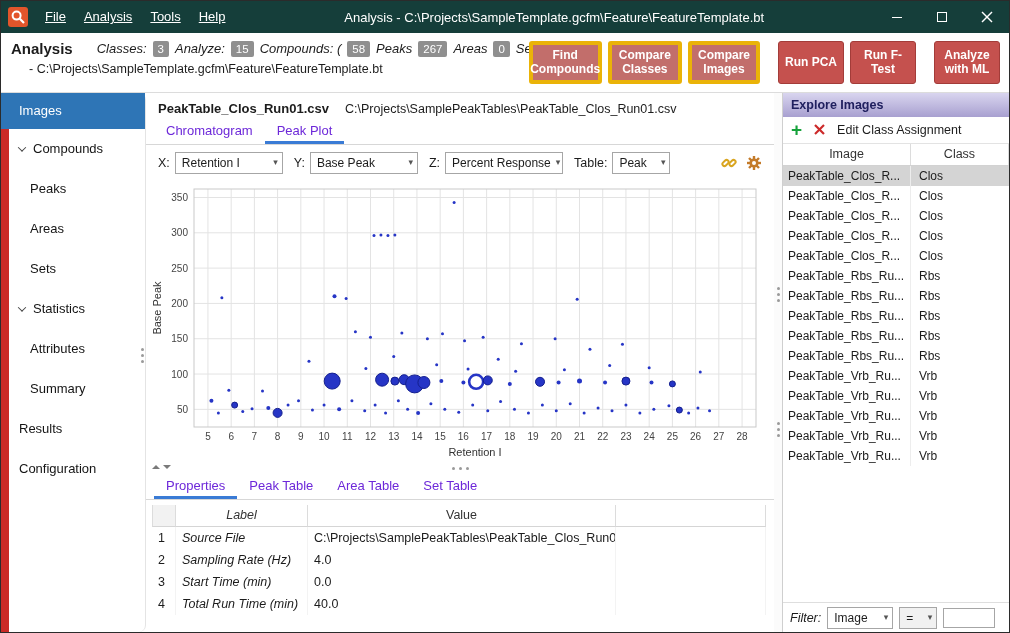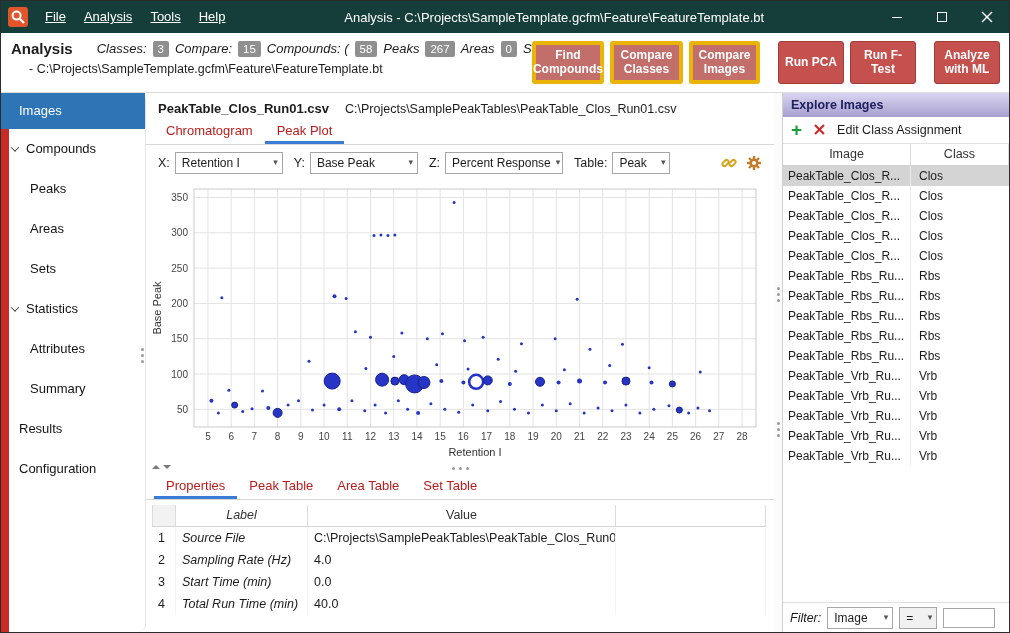--- a/index.html
+++ b/index.html
@@ -32,33 +32,33 @@
   .hbtn.gap{margin-left:12px;}
 
   
   .bodyrow{flex:1;display:flex;min-height:0;}
 
   
   .sidebar{flex:0 0 145px;position:relative;background:#fff;border-right:1px solid #e4e4e4;border-radius:7px;}
   .red-strip{position:absolute;left:0;top:0;bottom:0;width:8px;background:#ca2b27;z-index:1;}
   .side-item{height:40px;display:flex;align-items:center;padding-left:18px;font-size:13px;color:#141414;cursor:default;}
   .side-item.lvl1{padding-left:29px;}
-  .side-item.haschev{padding-left:11px;}
+  .side-item.haschev{padding-left:18px;}
   .side-item.selected{height:36px;background:#2e75b6;color:#fff;position:relative;z-index:2;}
   .s-chev{display:inline-block;width:6px;height:6px;border-right:1.6px solid #444;border-bottom:1.6px solid #444;transform:rotate(45deg) translate(-1px,-1px);margin-right:8px;}
   .sidebar-handle{position:absolute;right:1px;top:255px;display:flex;flex-direction:column;gap:3px;z-index:2;}
   .sidebar-handle i,.vdots i{width:3px;height:3px;border-radius:50%;background:#9a9a9a;display:block;}
 
   
   .main{flex:1;display:flex;flex-direction:column;background:#fff;min-width:0;}
   .file-row{flex:0 0 26px;display:flex;align-items:flex-end;gap:16px;padding:0 12px 3px;white-space:nowrap;}
   .file-name{font-weight:bold;font-size:13px;}
   .file-path{font-size:12.5px;}
   .tabs{flex:0 0 26px;display:flex;border-bottom:1px solid #d7d7d7;padding-left:8px;}
-  .tab{padding:4px 12px 3px;font-size:13px;color:#b91c1c;border-bottom:3px solid transparent;cursor:default;}
+  .tab{padding:4px 12px 3px;font-size:13px;color:#6d28d9;border-bottom:3px solid transparent;cursor:default;}
   .tab.active{border-bottom:3px solid #3a7bd5;}
   .controls{flex:0 0 36px;display:flex;align-items:center;gap:5px;padding:0 10px 0 12px;}
   .ctrl-label{font-size:12.5px;margin-left:6px;}
   .ctrl-label:first-child{margin-left:0;}
   .combo{height:22px;border:1px solid #a6a6a6;background:#fff;display:flex;align-items:center;justify-content:space-between;padding:0 4px 0 6px;font-size:12px;gap:5px;cursor:default;white-space:nowrap;}
   .chev{font-size:9px;color:#555;line-height:1;}
   .w108{width:108px;} .w118{width:118px;} .w58{width:58px;}
   .flex-spacer{flex:1;}
   .icon-btn{width:20px;height:20px;display:flex;align-items:center;justify-content:center;cursor:default;}
   .chart-wrap{flex:0 0 282px;padding-left:4px;}
@@ -140,21 +140,21 @@
     </div>
   </div>
 
   <div class="header">
     <div class="header-left">
       <div class="stats-line">
         <span class="app-label">Analysis</span>
         <span class="stats" style="display:flex;align-items:center;">
             <span class="stat-label">Classes:</span>
             <span class="badge">3</span>
-            <span class="stat-label">Compare:</span>
+            <span class="stat-label">Analyze:</span>
             <span class="badge">15</span>
             <span class="stat-label">Compounds: (</span>
             <span class="badge">58</span>
             <span class="stat-label">Peaks</span>
             <span class="badge">267</span>
             <span class="stat-label">Areas</span>
             <span class="badge">0</span>
             <span class="stat-label">Sets)</span>
           </span>
       </div>

